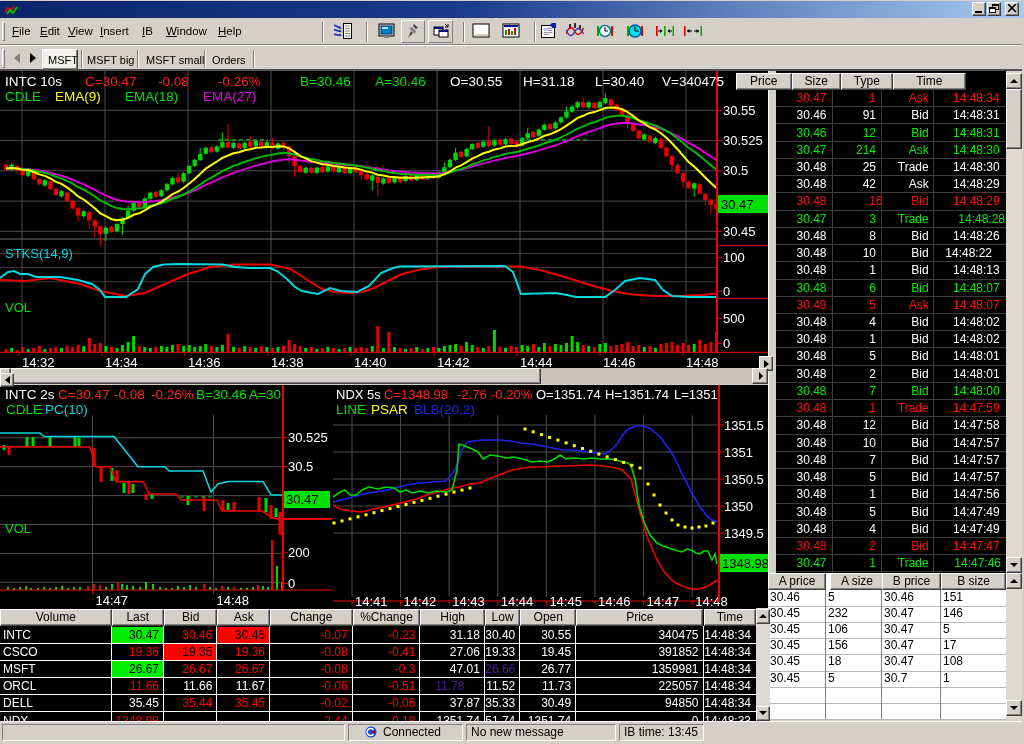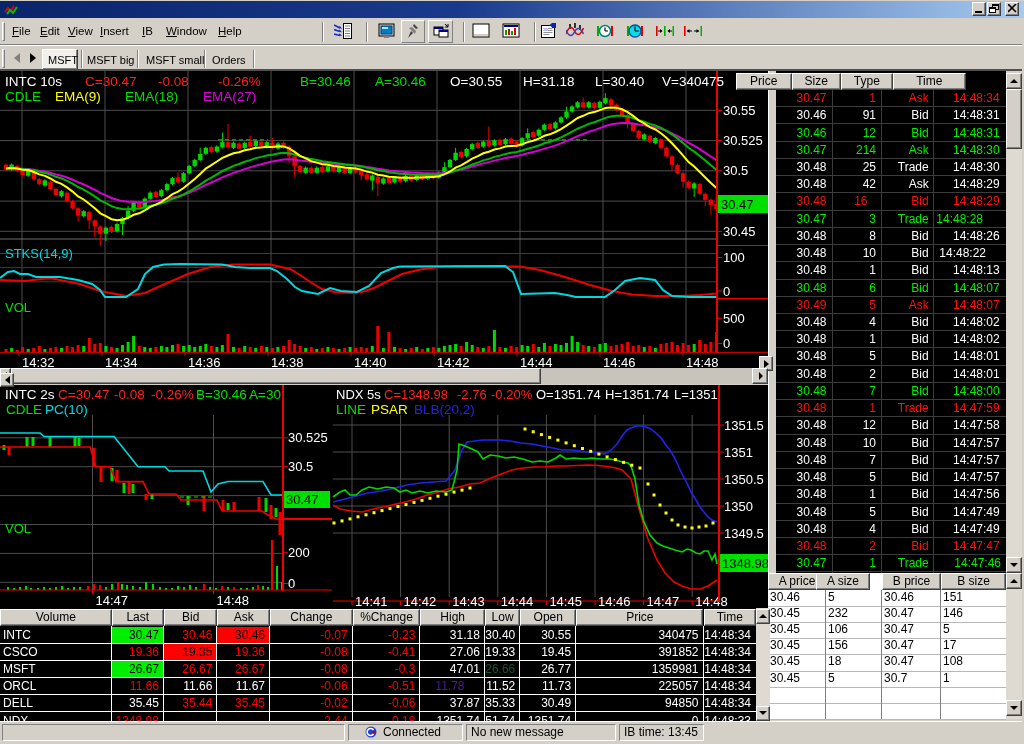--- a/index.html
+++ b/index.html
@@ -915,41 +915,41 @@
       <div class="c r" style="left:156.7px;width:67px;line-height:16px">14:48:30</div>
     </div>
     <div class="row" style="left:776px;top:176.2px;width:230px;height:17.23px;position:absolute;border-bottom:1px solid #3c3c3c;color:#ffffff">
       <div class="c r" style="left:0px;width:50.5px;line-height:16px">30.48</div>
       <div class="c r" style="left:55.5px;width:44.5px;line-height:16px">42</div>
       <div class="c r" style="left:105px;width:47.7px;line-height:16px">Ask</div>
       <div class="c r" style="left:156.7px;width:67px;line-height:16px">14:48:29</div>
     </div>
     <div class="row" style="left:776px;top:193.4px;width:230px;height:17.23px;position:absolute;border-bottom:1px solid #3c3c3c;color:#ff1010">
       <div class="c r" style="left:0px;width:50.5px;line-height:16px">30.48</div>
-      <div class="c r" style="left:47px;width:44.5px;line-height:16px">16</div>
+      <div class="c r" style="left:62px;width:44.5px;line-height:16px">16</div>
       <div class="c r" style="left:105px;width:47.7px;line-height:16px">Bid</div>
       <div class="c r" style="left:156.7px;width:67px;line-height:16px">14:48:29</div>
     </div>
     <div class="row" style="left:776px;top:210.6px;width:230px;height:17.23px;position:absolute;border-bottom:1px solid #3c3c3c;color:#00ee00">
       <div class="c r" style="left:0px;width:50.5px;line-height:16px">30.47</div>
       <div class="c r" style="left:55.5px;width:44.5px;line-height:16px">3</div>
       <div class="c r" style="left:105px;width:47.7px;line-height:16px">Trade</div>
-      <div class="c r" style="left:140px;width:67px;line-height:16px">14:48:28</div>
+      <div class="c r" style="left:162px;width:67px;line-height:16px">14:48:28</div>
     </div>
     <div class="row" style="left:776px;top:227.8px;width:230px;height:17.23px;position:absolute;border-bottom:1px solid #3c3c3c;color:#ffffff">
       <div class="c r" style="left:0px;width:50.5px;line-height:16px">30.48</div>
       <div class="c r" style="left:55.5px;width:44.5px;line-height:16px">8</div>
       <div class="c r" style="left:105px;width:47.7px;line-height:16px">Bid</div>
       <div class="c r" style="left:156.7px;width:67px;line-height:16px">14:48:26</div>
     </div>
     <div class="row" style="left:776px;top:245.1px;width:230px;height:17.23px;position:absolute;border-bottom:1px solid #3c3c3c;color:#ffffff">
       <div class="c r" style="left:0px;width:50.5px;line-height:16px">30.48</div>
       <div class="c r" style="left:55.5px;width:44.5px;line-height:16px">10</div>
       <div class="c r" style="left:105px;width:47.7px;line-height:16px">Bid</div>
-      <div class="c r" style="left:143px;width:67px;line-height:16px">14:48:22</div>
+      <div class="c r" style="left:149px;width:67px;line-height:16px">14:48:22</div>
     </div>
     <div class="row" style="left:776px;top:262.3px;width:230px;height:17.23px;position:absolute;border-bottom:1px solid #3c3c3c;color:#ffffff">
       <div class="c r" style="left:0px;width:50.5px;line-height:16px">30.48</div>
       <div class="c r" style="left:55.5px;width:44.5px;line-height:16px">1</div>
       <div class="c r" style="left:105px;width:47.7px;line-height:16px">Bid</div>
       <div class="c r" style="left:156.7px;width:67px;line-height:16px">14:48:13</div>
     </div>
     <div class="row" style="left:776px;top:279.5px;width:230px;height:17.23px;position:absolute;border-bottom:1px solid #3c3c3c;color:#00ee00">
       <div class="c r" style="left:0px;width:50.5px;line-height:16px">30.48</div>
       <div class="c r" style="left:55.5px;width:44.5px;line-height:16px">6</div>
@@ -1067,21 +1067,21 @@
       <path d="M0 5 L4 1 L8 5z" fill="#000"></path>
     </svg>
     <div class="tbtn" style="left:1006px;top:557px;width:16px;height:16px"></div>
     <svg class="abs" style="left:1010px;top:562px" width="8" height="7">
       <path d="M0 1 L4 5 L8 1z" fill="#000"></path>
     </svg>
     <div class="tbtn" style="left:1006px;top:89px;width:16px;height:60px"></div>
     <div class="abs" style="left:768px;top:573px;width:238px;height:146px;background:#fff"></div>
     <div class="abs" style="left:768px;top:573px;width:238px;height:17px">
       <div class="hcell" style="left:0px;width:58px;line-height:15px">A price</div>
-      <div class="hcell" style="left:48px;width:54px;line-height:15px">A size</div>
+      <div class="hcell" style="left:62px;width:54px;line-height:15px">A size</div>
       <div class="hcell" style="left:114px;width:59px;line-height:15px">B price</div>
       <div class="hcell" style="left:173px;width:65px;line-height:15px">B size</div>
     </div>
     <div class="row" style="left:768px;top:590.0px;width:238px;height:16.1px;position:absolute;color:#000">
       <div class="c" style="left:2px;width:54px;line-height:15px">30.46</div>
       <div class="c" style="left:60px;width:54px;line-height:15px">5</div>
       <div class="c" style="left:116px;width:57px;line-height:15px">30.46</div>
       <div class="c" style="left:175px;width:60px;line-height:15px">151</div>
     </div>
     <div class="row" style="left:768px;top:606.1px;width:238px;height:16.1px;position:absolute;color:#000">
@@ -1175,21 +1175,21 @@
       <div class="c r" style="left:703.5px;width:47.5px;color:#fff;line-height:16px;padding-right:0">14:48:34</div>
     </div>
     <div class="abs" style="left:0;top:660.9px;width:756px;height:17.2px;border-bottom:1px solid #fff;overflow:hidden">
       <div class="c" style="left:3px;width:105px;color:#fff;line-height:16px">MSFT</div>
       <div class="c r" style="left:111.6px;width:51.4px;color:#000;background:#00ee00;line-height:16px;padding-right:4px;box-sizing:border-box">26.67</div>
       <div class="c r" style="left:164px;width:48.4px;color:#ff0000;line-height:16px;padding-right:0">26.67</div>
       <div class="c r" style="left:217.4px;width:47.6px;color:#ff0000;line-height:16px;padding-right:0">26.67</div>
       <div class="c r" style="left:270px;width:77.7px;color:#ff0000;line-height:16px;padding-right:0">-0.08</div>
       <div class="c r" style="left:352.7px;width:62.7px;color:#ff0000;line-height:16px;padding-right:0">-0.3</div>
       <div class="c r" style="left:420.4px;width:59.5px;color:#fff;line-height:16px;padding-right:0">47.01</div>
-      <div class="c r" style="left:484.9px;width:30.4px;color:#14532d;line-height:16px;padding-right:0">26.66</div>
+      <div class="c r" style="left:484.9px;width:30.4px;color:#4c1d95;line-height:16px;padding-right:0">26.66</div>
       <div class="c r" style="left:520.3px;width:50.9px;color:#fff;line-height:16px;padding-right:0">26.77</div>
       <div class="c r" style="left:576.2px;width:122.3px;color:#fff;line-height:16px;padding-right:0">1359981</div>
       <div class="c r" style="left:703.5px;width:47.5px;color:#fff;line-height:16px;padding-right:0">14:48:34</div>
     </div>
     <div class="abs" style="left:0;top:678.1px;width:756px;height:17.2px;border-bottom:1px solid #fff;overflow:hidden">
       <div class="c" style="left:3px;width:105px;color:#fff;line-height:16px">ORCL</div>
       <div class="c r" style="left:111.6px;width:47.4px;color:#ff0000;line-height:16px;padding-right:0">11.66</div>
       <div class="c r" style="left:164px;width:48.4px;color:#fff;line-height:16px;padding-right:0">11.66</div>
       <div class="c r" style="left:217.4px;width:47.6px;color:#fff;line-height:16px;padding-right:0">11.67</div>
       <div class="c r" style="left:270px;width:77.7px;color:#ff0000;line-height:16px;padding-right:0">-0.06</div>

